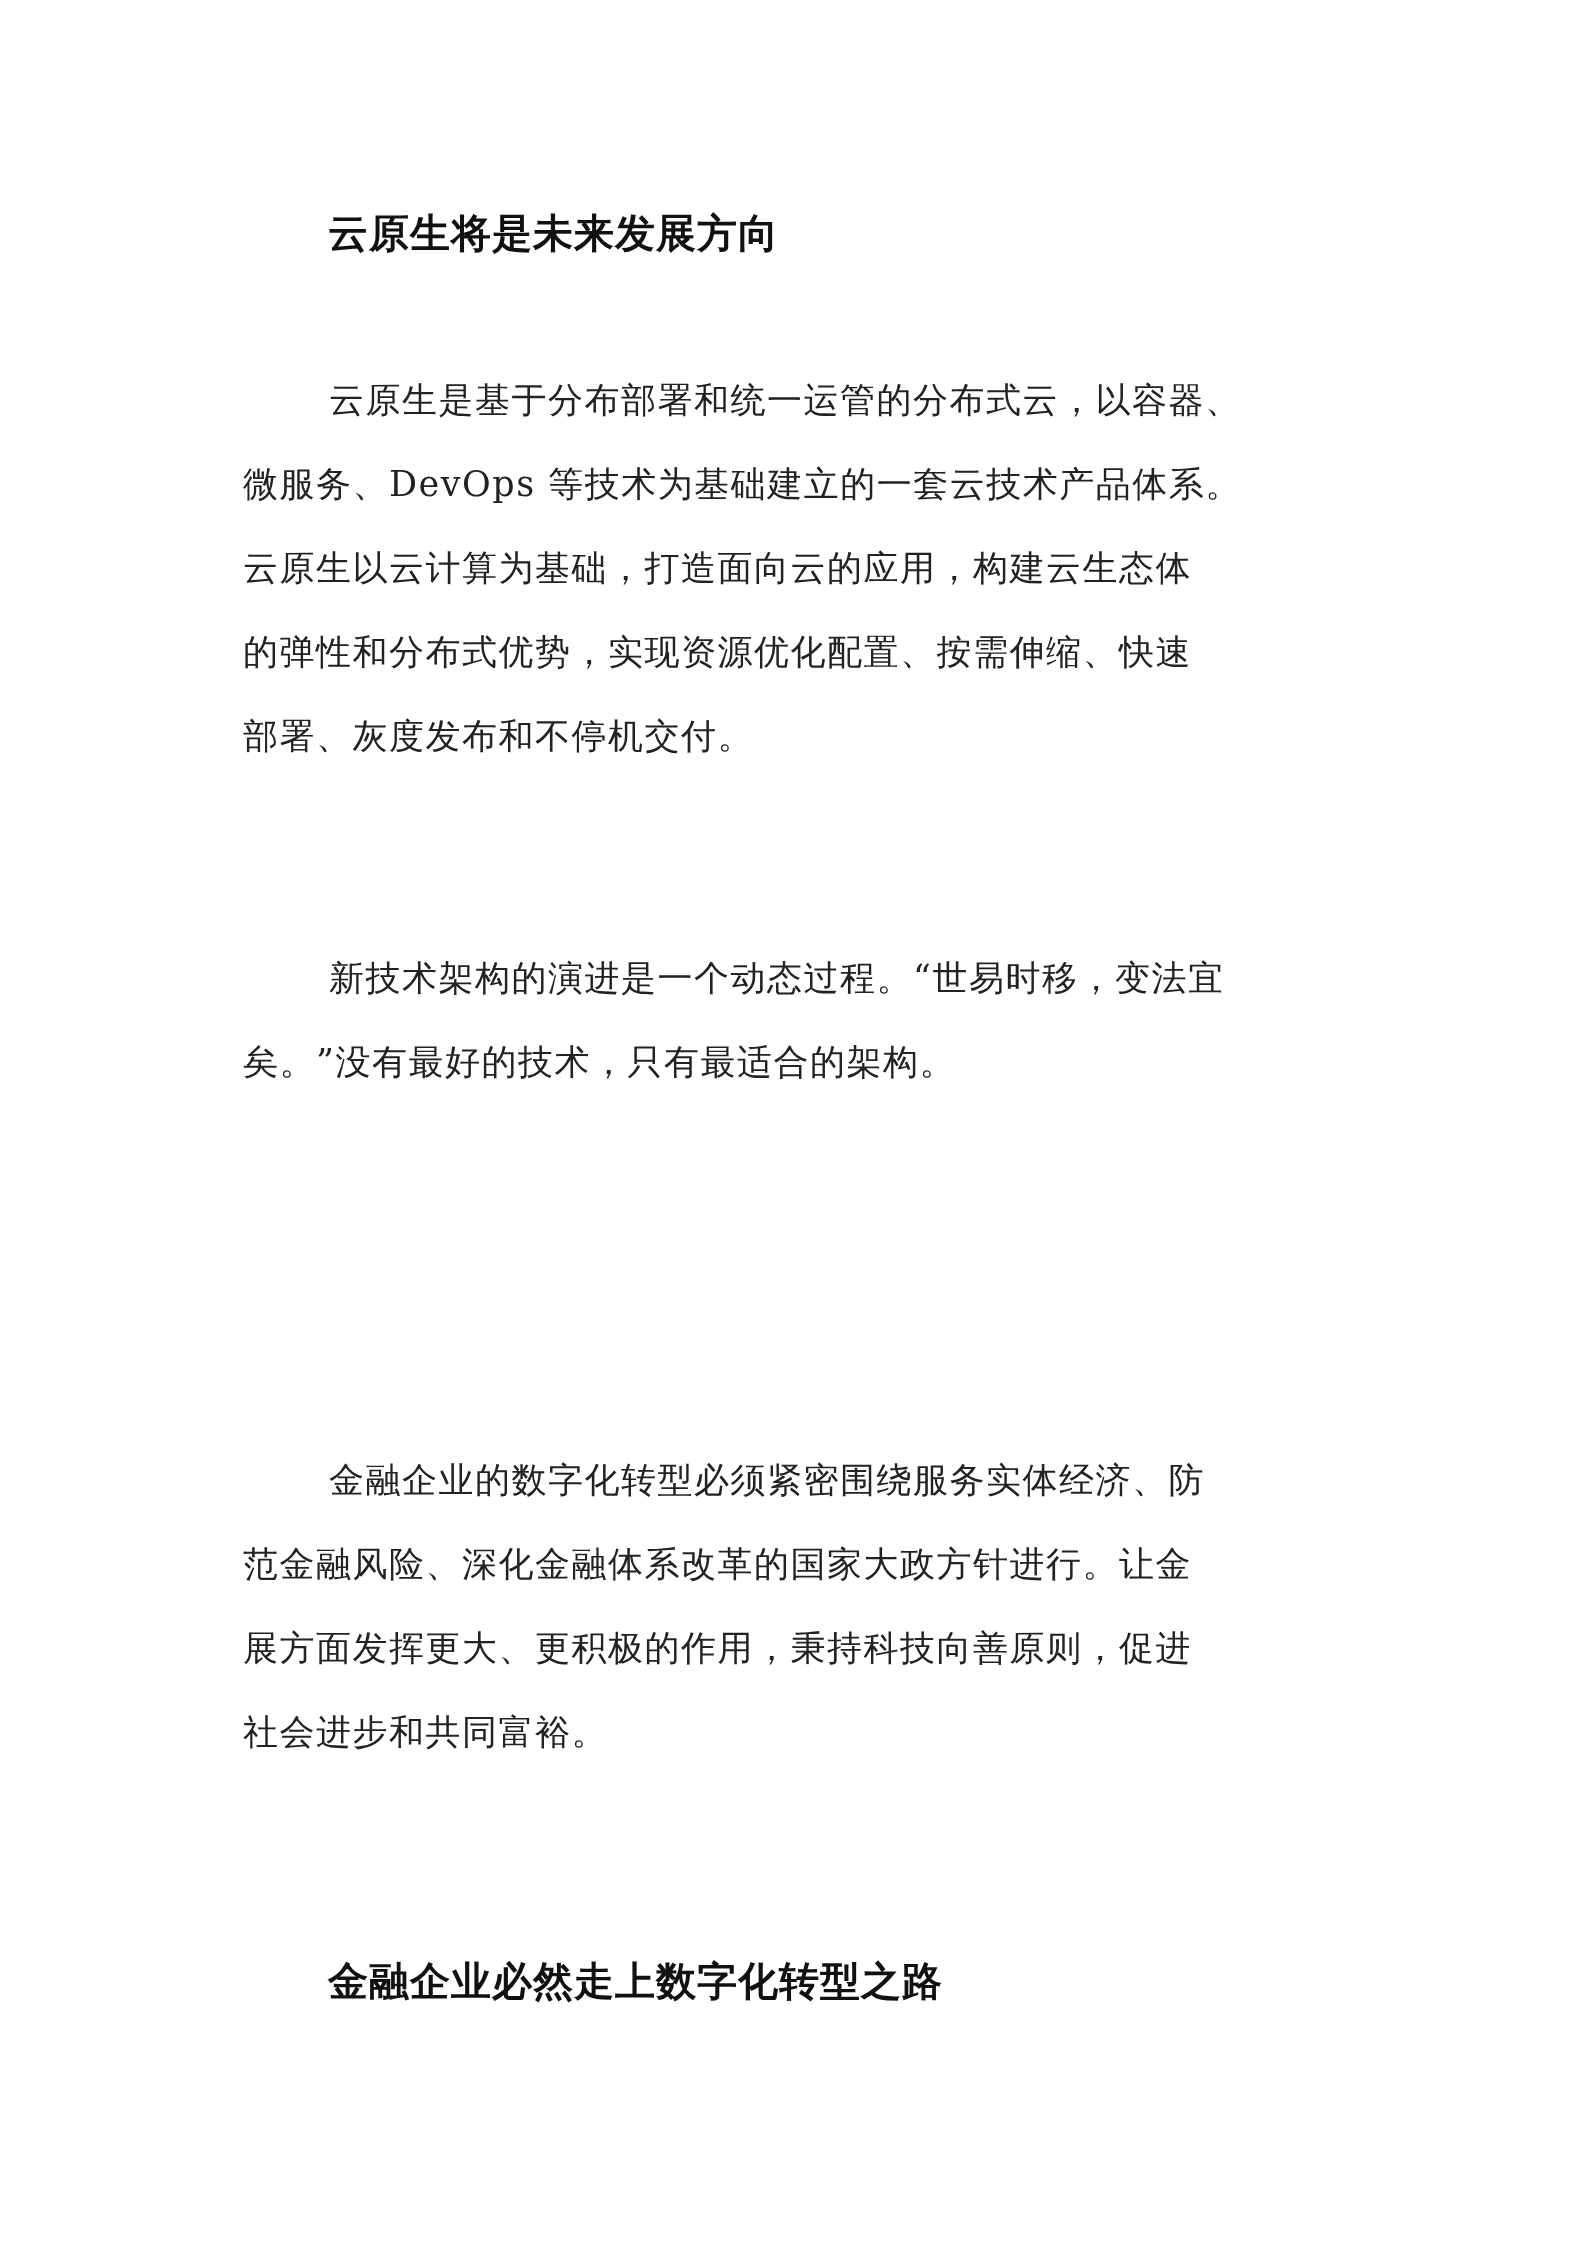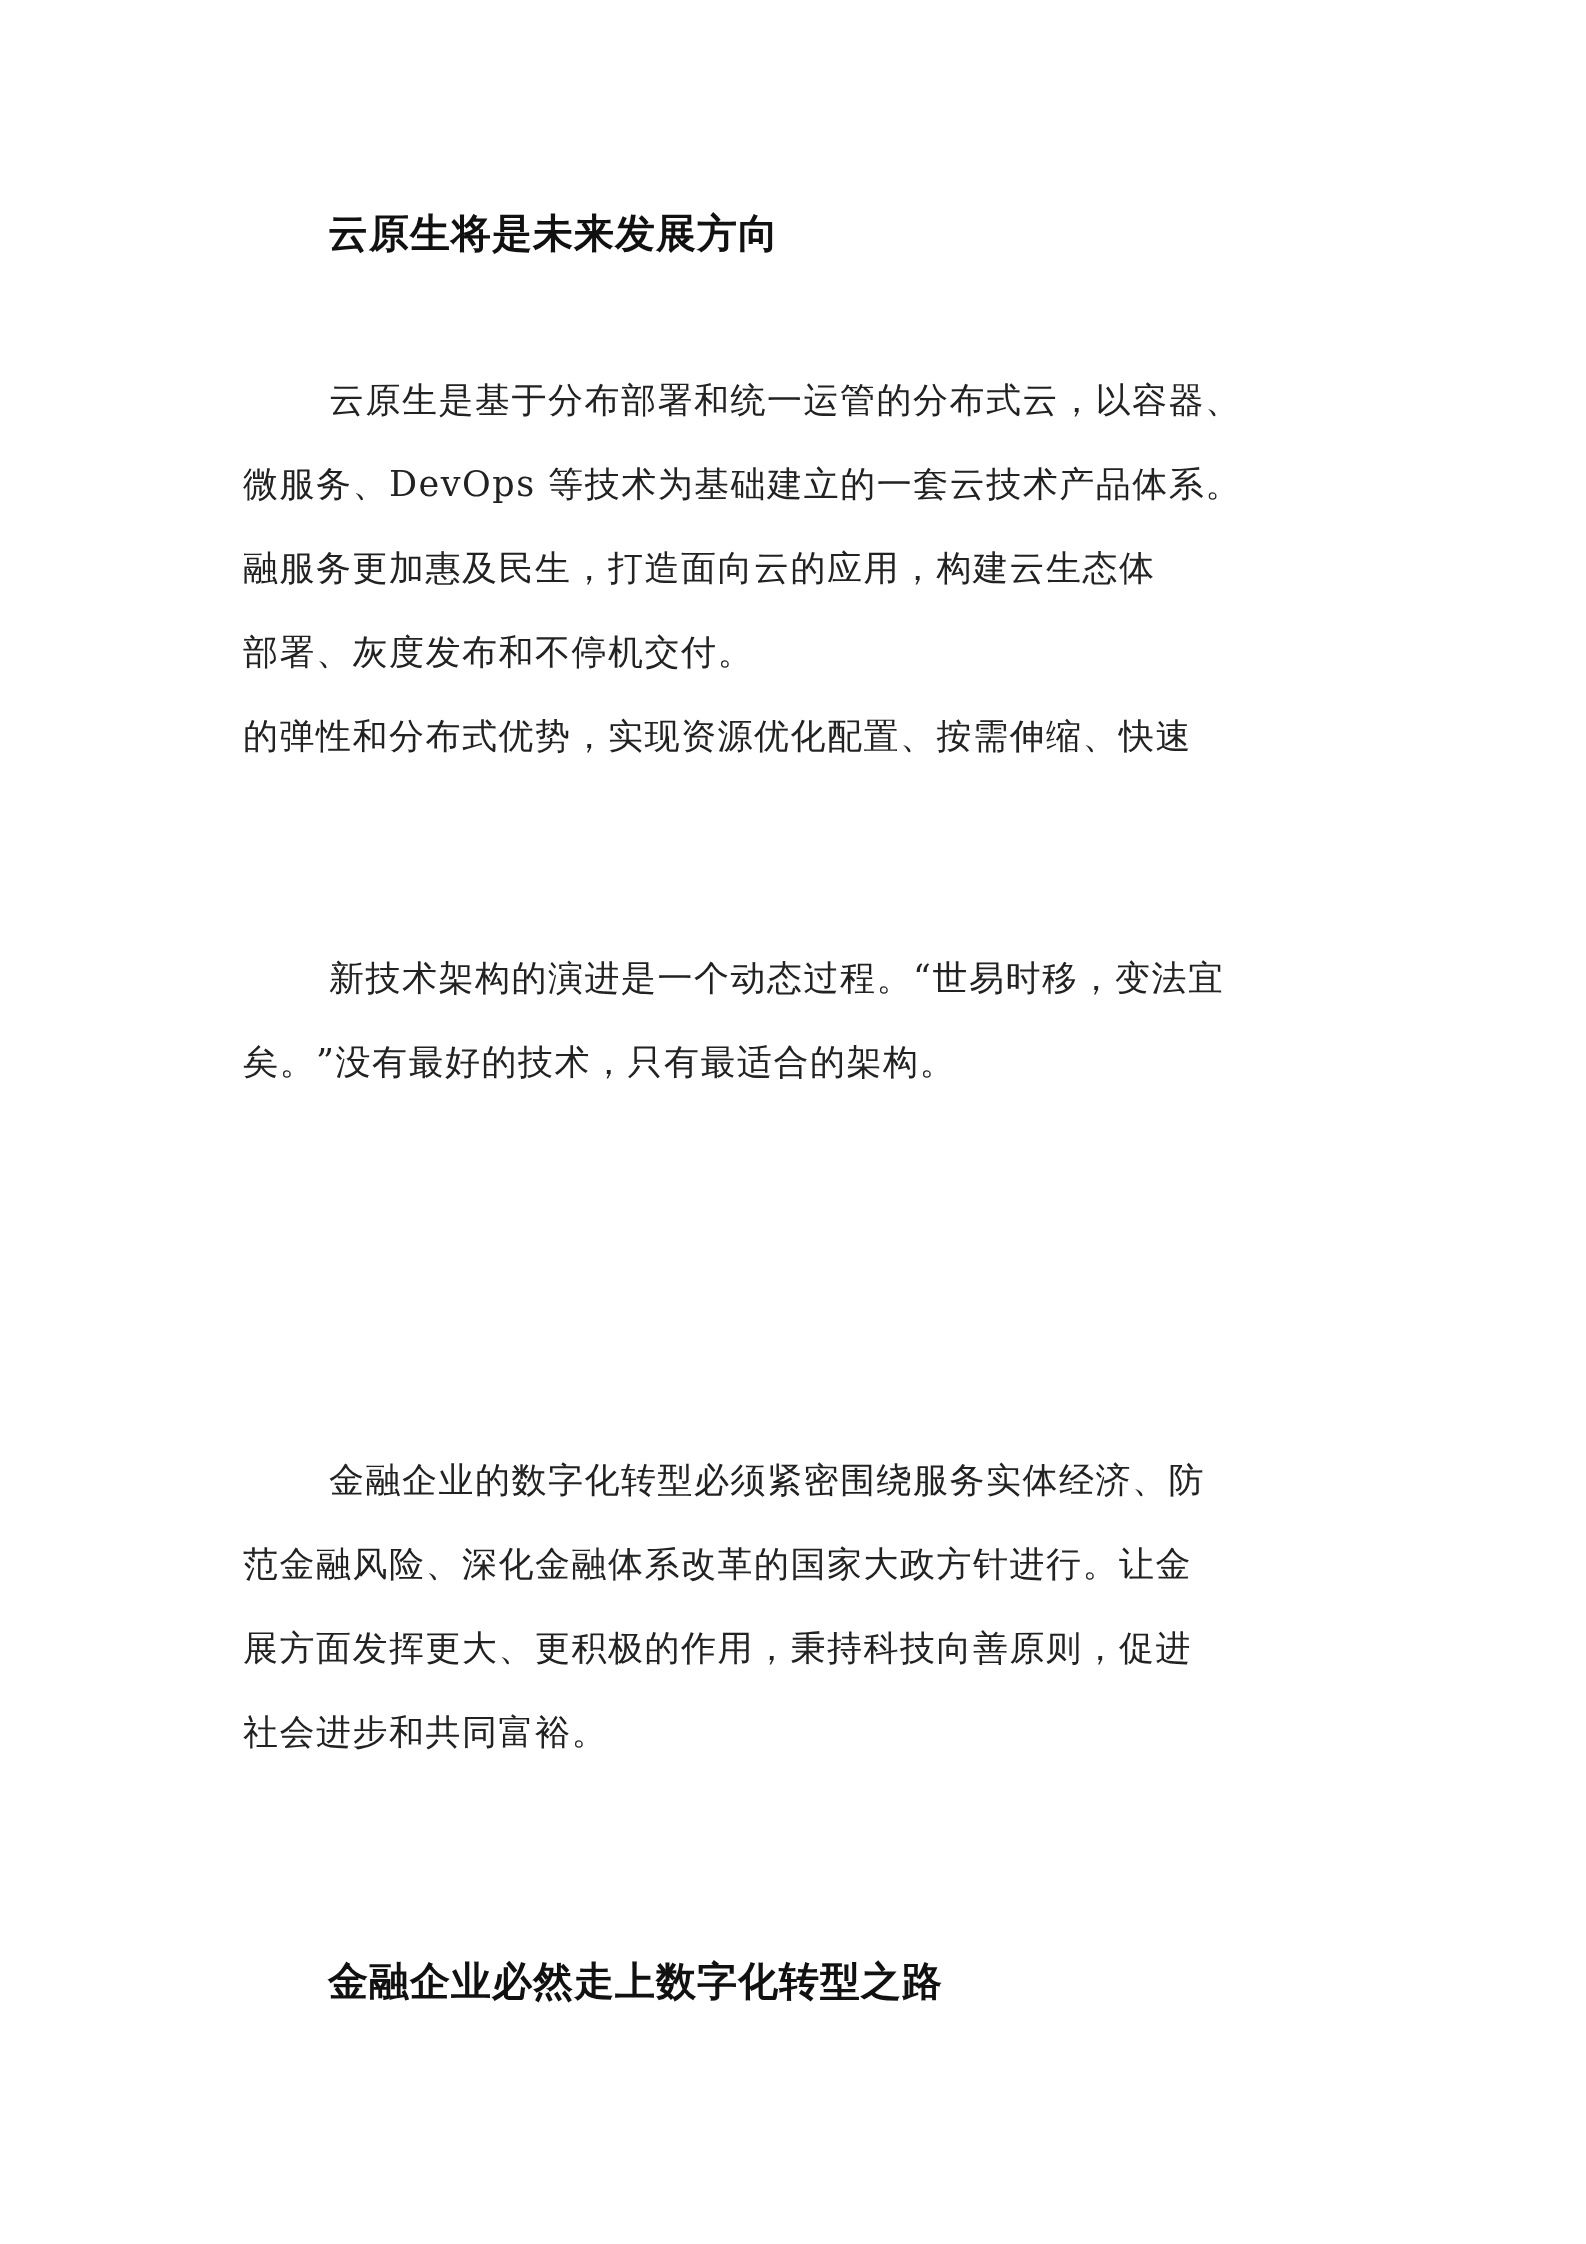--- a/index.html
+++ b/index.html
@@ -63,23 +63,23 @@
 
 <div class="page">
 
   <div id="h1" class="block heading">
     <span class="line">云原生将是未来发展方向</span>
   </div>
 
   <div id="p1" class="block body-text">
     <span class="line indent">云原生是基于分布部署和统一运管的分布式云，以容器、</span>
     <span class="line">微服务、DevOps 等技术为基础建立的一套云技术产品体系。</span>
-    <span class="line">融服务更加惠及民生，打造面向云的应用，构建云生态体</span>
+    <span class="line">云原生以云计算为基础，打造面向云的应用，构建云生态体</span>
+    <span class="line">的弹性和分布式优势，实现资源优化配置、按需伸缩、快速</span>
     <span class="line">部署、灰度发布和不停机交付。</span>
-    <span class="line">的弹性和分布式优势，实现资源优化配置、按需伸缩、快速</span>
   </div>
 
   <div id="p2" class="block body-text">
     <span class="line indent">新技术架构的演进是一个动态过程。“世易时移，变法宜</span>
     <span class="line">矣。”没有最好的技术，只有最适合的架构。</span>
   </div>
 
 
   <div id="p3" class="block body-text">
     <span class="line indent">金融企业的数字化转型必须紧密围绕服务实体经济、防</span>

